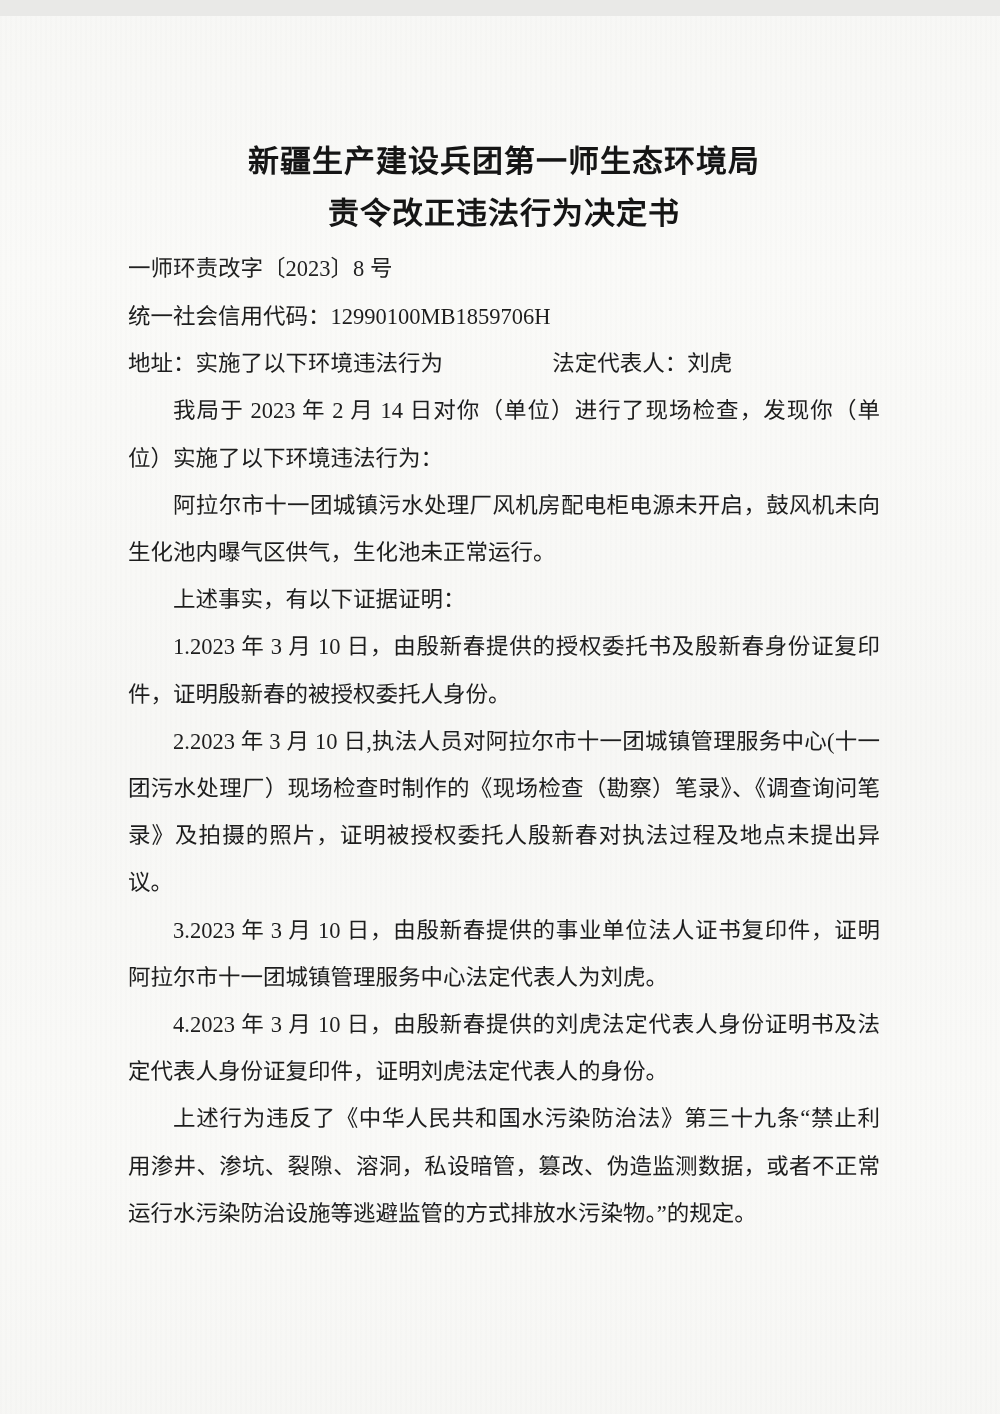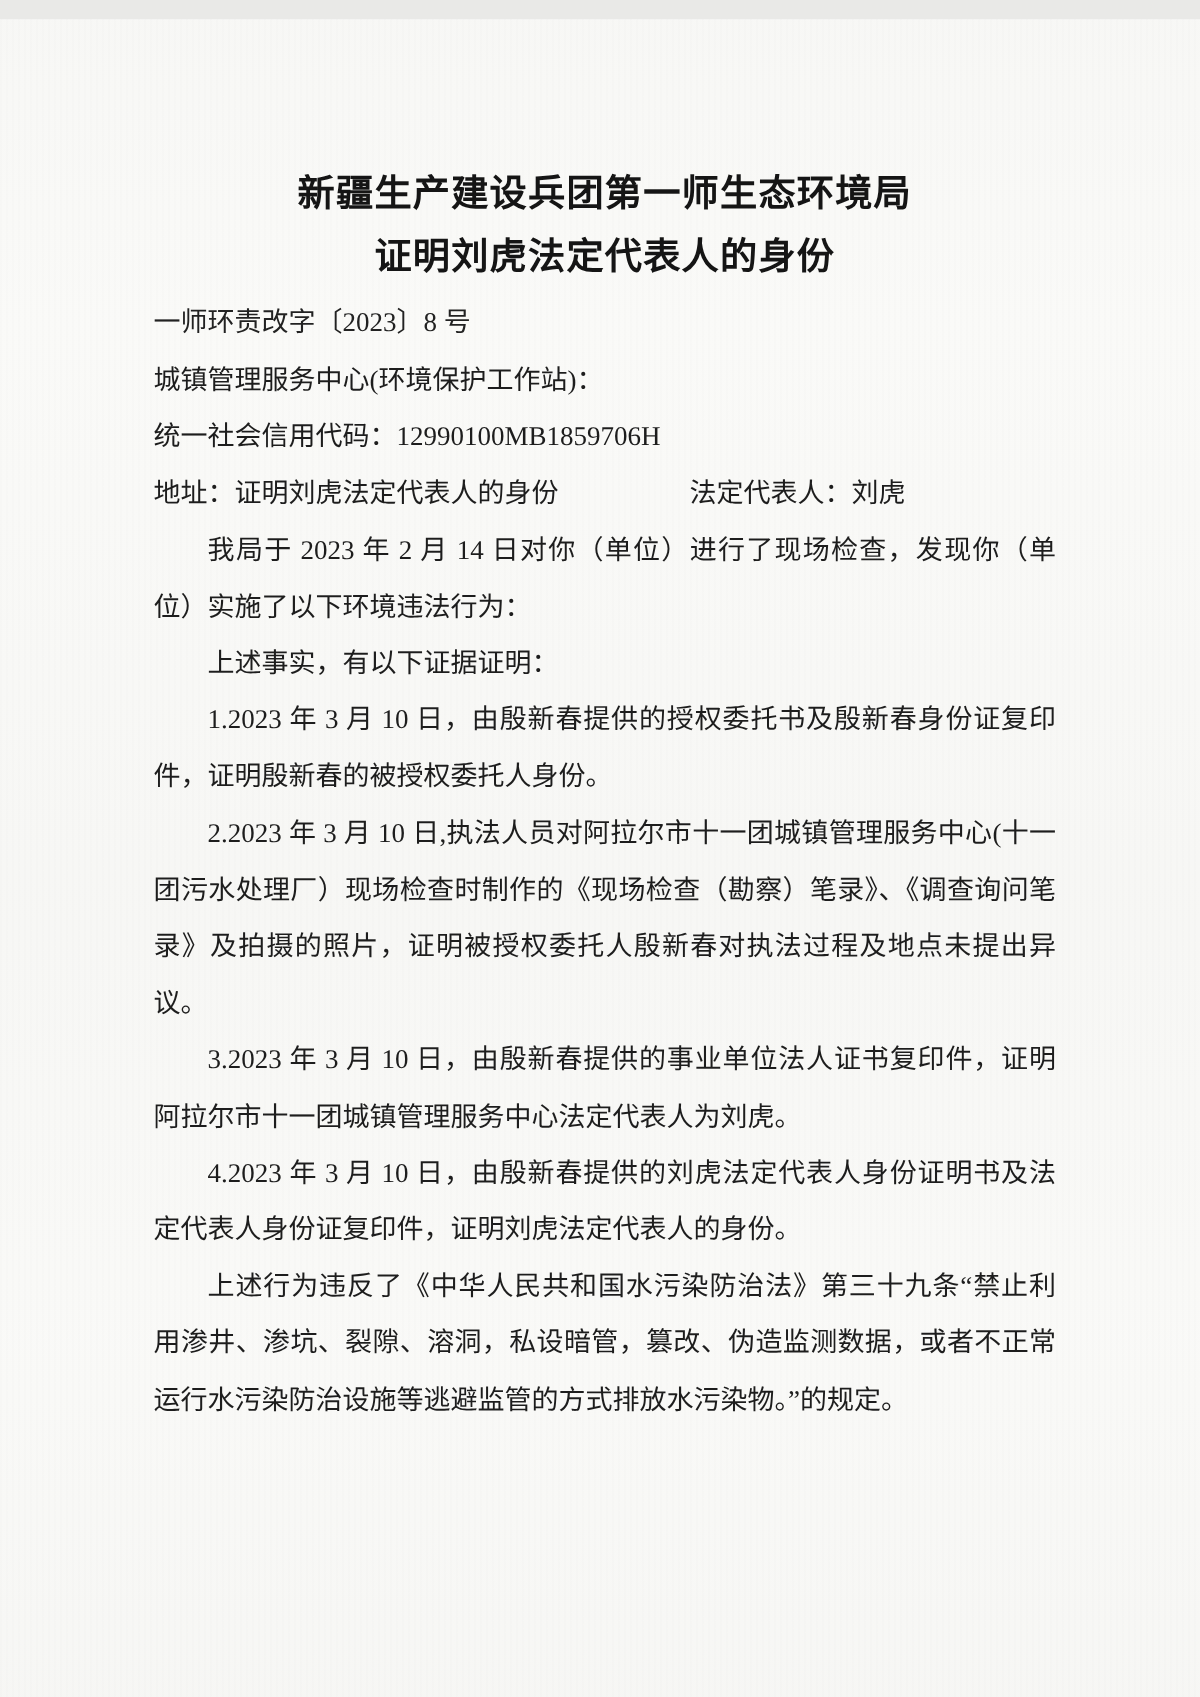--- a/index.html
+++ b/index.html
@@ -59,38 +59,38 @@
   .para { text-indent: 2em; }
   .addr-row .legal-rep { margin-left: 4.6em; }
 </style>
 </head>
 <body>
 
 <div class="page">
 
   <header class="doc-header">
     <h1 class="doc-title">新疆生产建设兵团第一师生态环境局</h1>
-    <h1 class="doc-title">证明刘虎法定代表人的身份</h1>
+    <h1 class="doc-title">责令改正违法行为决定书</h1>
     <div class="doc-number">一师环责改字〔2023〕8 号</div>
   </header>
 
   <main class="doc-body">
 
 
-    <p class="addr">城镇管理服务中心(环境保护工作站)：</p>
 
     <p class="addr">统一社会信用代码：12990100MB1859706H</p>
 
     <p class="addr addr-row">
-      <span>地址：证明刘虎法定代表人的身份</span>
+      <span>地址：实施了以下环境违法行为</span>
       <span class="legal-rep">法定代表人：刘虎</span>
     </p>
 
     <p class="para">我局于 2023 年 2 月 14 日对你（单位）进行了现场检查，发现你（单位）实施了以下环境违法行为：</p>
 
+    <p class="para">阿拉尔市十一团城镇污水处理厂风机房配电柜电源未开启，鼓风机未向生化池内曝气区供气，生化池未正常运行。</p>
 
     <p class="para">上述事实，有以下证据证明：</p>
 
     <p class="para">1.2023 年 3 月 10 日，由殷新春提供的授权委托书及殷新春身份证复印件，证明殷新春的被授权委托人身份。</p>
 
     <p class="para">2.2023 年 3 月 10 日,执法人员对阿拉尔市十一团城镇管理服务中心(十一团污水处理厂）现场检查时制作的《现场检查（勘察）笔录》、《调查询问笔录》及拍摄的照片，证明被授权委托人殷新春对执法过程及地点未提出异议。</p>
 
     <p class="para">3.2023 年 3 月 10 日，由殷新春提供的事业单位法人证书复印件，证明阿拉尔市十一团城镇管理服务中心法定代表人为刘虎。</p>
 
     <p class="para">4.2023 年 3 月 10 日，由殷新春提供的刘虎法定代表人身份证明书及法定代表人身份证复印件，证明刘虎法定代表人的身份。</p>

